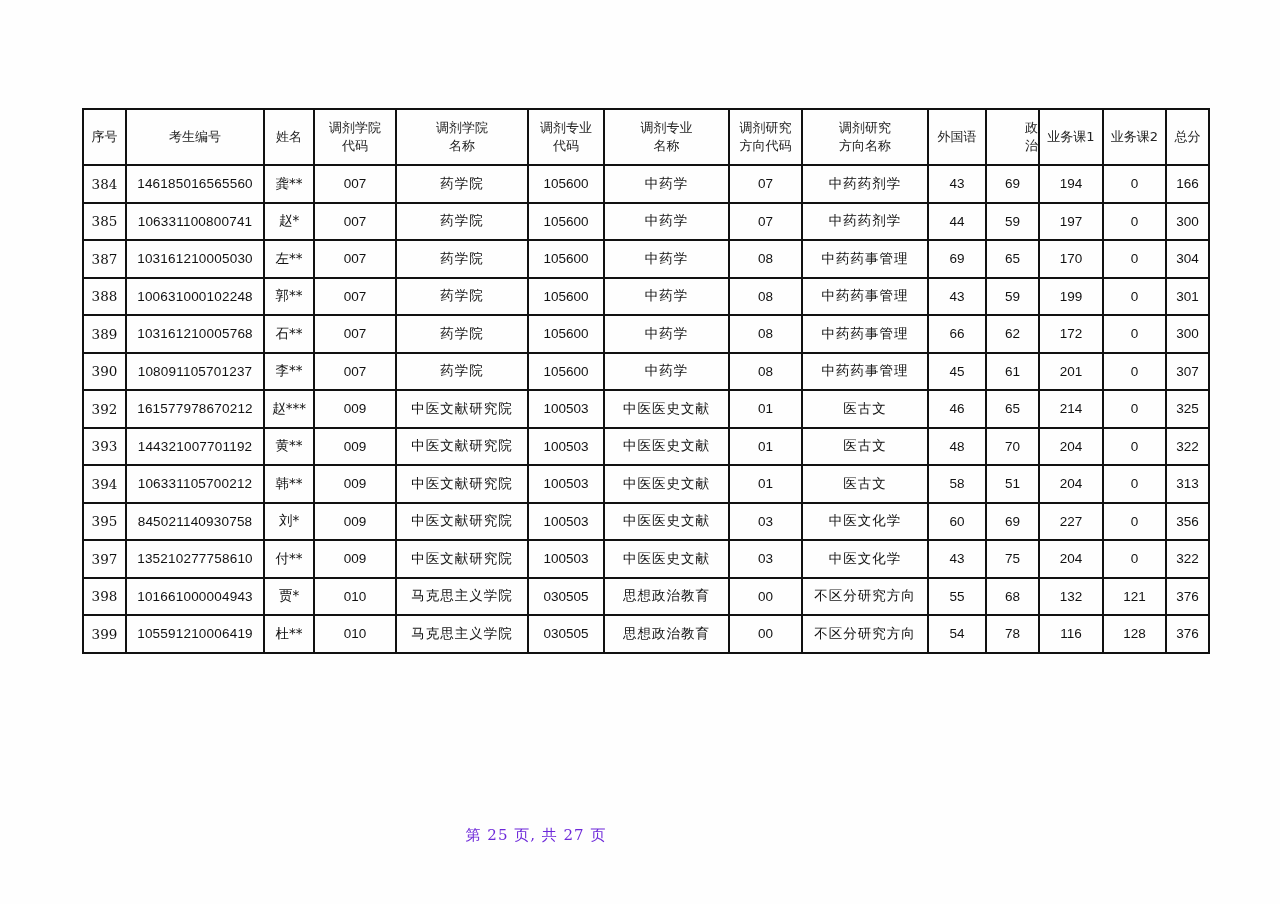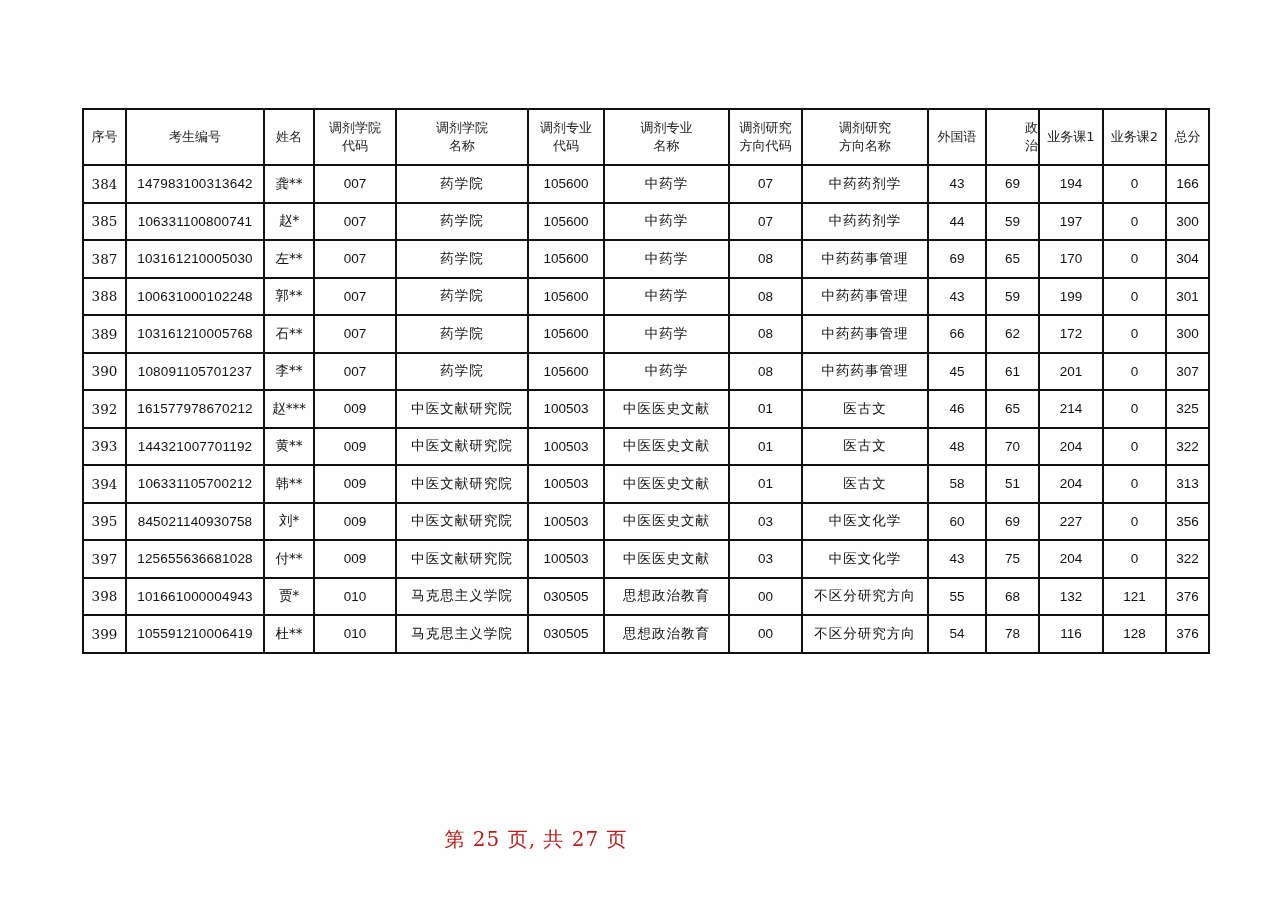--- a/index.html
+++ b/index.html
@@ -8,21 +8,21 @@
   .page { position:absolute; left:0; top:0; width:1280px; height:904px; background:#fefefe; }
   table.roster { position:absolute; left:82px; top:108px; border-collapse:collapse; table-layout:fixed; }
   table.roster th, table.roster td { border:2px solid #111; text-align:center; vertical-align:middle; padding:0; overflow:hidden; white-space:nowrap; }
   table.roster th { height:54px; font-weight:normal; font-size:13px; line-height:18px; color:#222; white-space:normal; }
   table.roster td { height:35.5px; font-size:13.5px; color:#111; }
   td.seq { font-family:"DejaVu Serif","Liberation Serif", serif; font-size:12px; color:#333; }
   td.cn { font-size:13px; color:#333; letter-spacing:1px; }
   td.id { font-family:"Liberation Sans", sans-serif; font-size:14.5px; letter-spacing:0.2px; }
   td.num { font-family:"Liberation Sans", sans-serif; font-size:14.5px; }
   td.name { font-size:12px; color:#333; }
-  .footer { position:absolute; left:0; width:1072px; top:826px; text-align:center; font-family:"DejaVu Serif","Liberation Serif", serif; font-size:20px; color:#b91c1c; letter-spacing:1px; }
+  .footer { position:absolute; left:0; width:1072px; top:826px; text-align:center; font-family:"DejaVu Serif","Liberation Serif", serif; font-size:15px; color:#6d28d9; letter-spacing:1px; }
 </style>
 </head>
 <body>
 
 <div class="page">
   <table class="roster">
     <colgroup>
       <col style="width:43px">
         <col style="width:138px">
         <col style="width:50px">
@@ -58,21 +58,21 @@
           <th style="white-space: pre-line; text-align: center;">外国语</th>
           <th style="white-space: pre-line; padding-left: 38px;">政治</th>
           <th style="white-space: pre-line;">业务课1</th>
           <th style="white-space: pre-line;">业务课2</th>
           <th style="white-space: pre-line; text-align: center;">总分</th>
         </tr>
     </thead>
     <tbody id="tbody">
         <tr>
           <td class="seq">384</td>
-          <td class="id">147983100313642</td>
+          <td class="id">146185016565560</td>
           <td class="name">龚**</td>
           <td class="num">007</td>
           <td class="cn">药学院</td>
           <td class="num">105600</td>
           <td class="cn">中药学</td>
           <td class="num">07</td>
           <td class="cn">中药药剂学</td>
           <td class="num">43</td>
           <td class="num">69</td>
           <td class="num">194</td>
@@ -218,21 +218,21 @@
           <td class="num">03</td>
           <td class="cn">中医文化学</td>
           <td class="num">60</td>
           <td class="num">69</td>
           <td class="num">227</td>
           <td class="num">0</td>
           <td class="num">356</td>
         </tr>
         <tr>
           <td class="seq">397</td>
-          <td class="id">125655636681028</td>
+          <td class="id">135210277758610</td>
           <td class="name">付**</td>
           <td class="num">009</td>
           <td class="cn">中医文献研究院</td>
           <td class="num">100503</td>
           <td class="cn">中医医史文献</td>
           <td class="num">03</td>
           <td class="cn">中医文化学</td>
           <td class="num">43</td>
           <td class="num">75</td>
           <td class="num">204</td>

